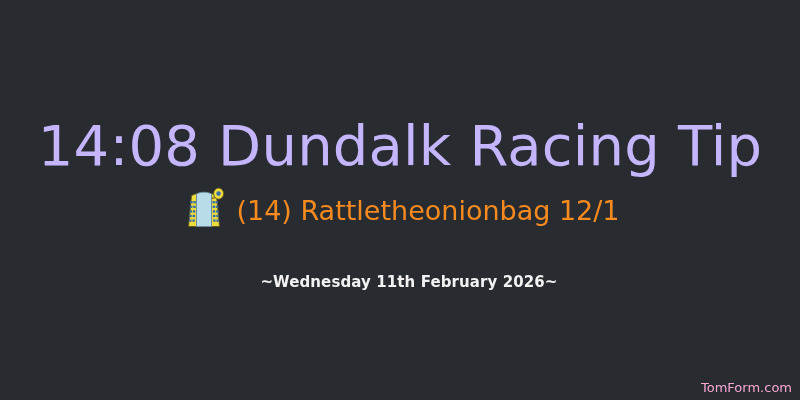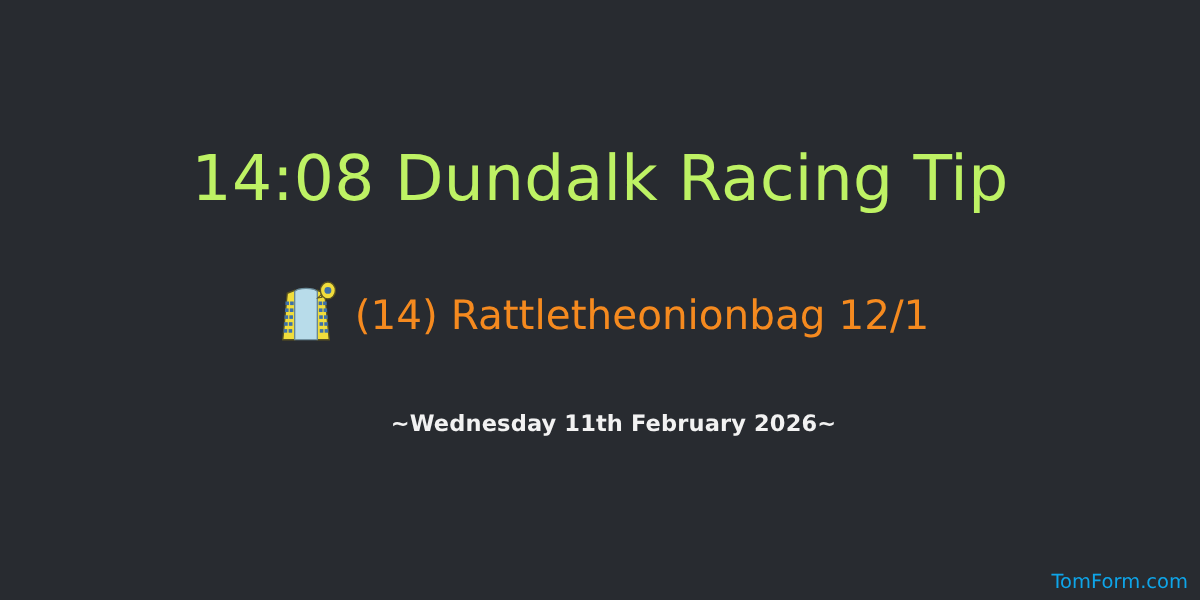--- a/index.html
+++ b/index.html
@@ -26,27 +26,28 @@
   .title-row {
     position: absolute;
     left: 0;
     top: 98px;
     width: 800px;
     text-align: center;
   }
 
   .title {
     display: inline-block;
-    color: #bef264;
+    color: #c4b5fd;
     font-family: "DejaVu Sans", "Liberation Sans", sans-serif;
-    font-size: 42px;
+    font-size: 56px;
     font-weight: 400;
     letter-spacing: 0.2px;
     line-height: 1.0;
     white-space: nowrap;
+    margin-top: 20px;
   }
 
   
   .tip-row {
     position: absolute;
     left: 0;
     top: 186px;
     width: 800px;
     display: flex;
     align-items: center;
@@ -92,21 +93,21 @@
 
   
   .footer {
     position: absolute;
     right: 8px;
     bottom: 4px;
     text-align: right;
   }
 
   .footer-text {
-    color: #0ea5e9;
+    color: #f9a8d4;
     font-family: "DejaVu Sans", "Liberation Sans", sans-serif;
     font-size: 13px;
     font-weight: 400;
     white-space: nowrap;
     margin-left: 12px;
   }
 </style>
 </head>
 <body>
 

